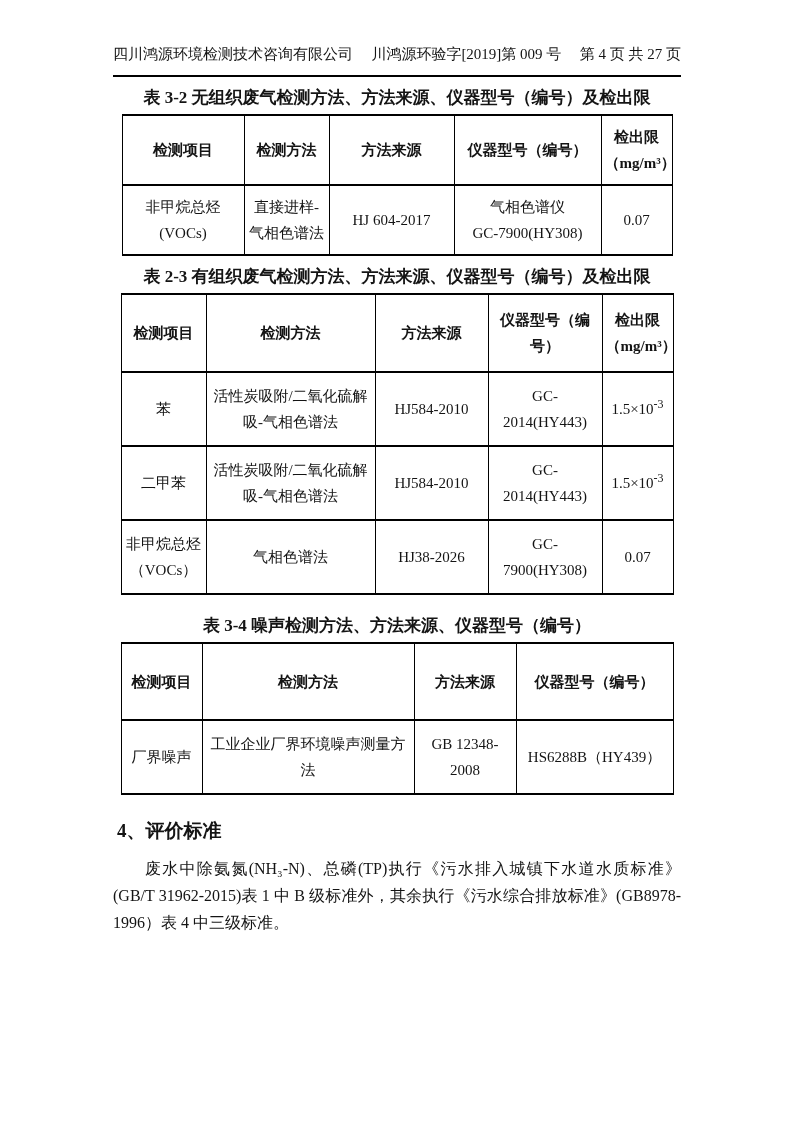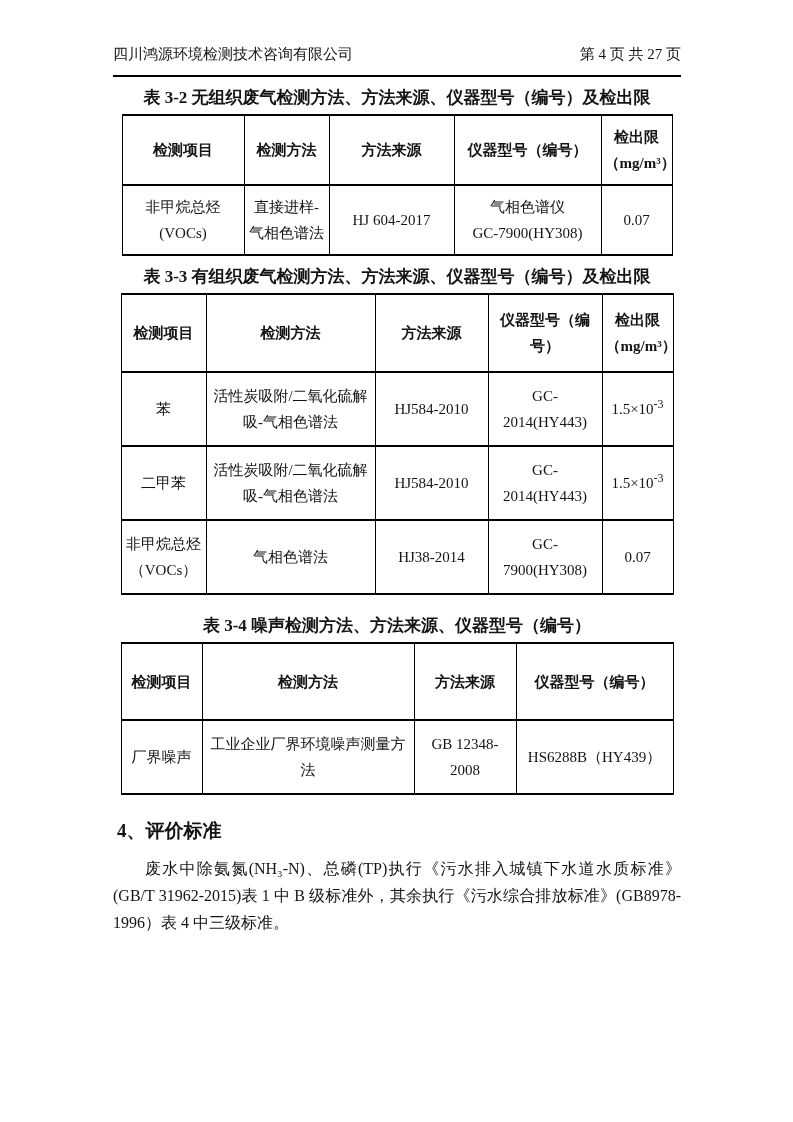--- a/index.html
+++ b/index.html
@@ -69,20 +69,21 @@
   }
 </style>
 </head>
 <body>
 
 <div class="page">
   <div class="content">
 
     <div class="page-header">
       <span>四川鸿源环境检测技术咨询有限公司</span>
+      <span>川鸿源环验字[2019]第 009 号</span>
       <span>第 4 页 共 27 页</span>
     </div>
 
     <div class="table-title">表 3-2 无组织废气检测方法、方法来源、仪器型号（编号）及检出限</div>
 
     <table id="table-3-2">
       <colgroup>
         <col style="width:122px">
           <col style="width:85px">
           <col style="width:125px">
@@ -102,21 +103,21 @@
         <td>非甲烷总烃(VOCs)</td>
         <td>直接进样-气相色谱法</td>
         <td>HJ 604-2017</td>
         <td class="preline">气相色谱仪
 GC-7900(HY308)</td>
         <td><span>0.07</span><sup class="limit-sup"></sup></td>
       </tr>
     </tbody>
       </table>
 
-    <div class="table-title">表 3-3 有组织废气检测方法、方法来源、仪器型号（编号）及检出限</div>
+    <div class="table-title">表 2-3 有组织废气检测方法、方法来源、仪器型号（编号）及检出限</div>
 
     <table id="table-3-3">
       <colgroup>
         <col style="width:85px">
           <col style="width:169px">
           <col style="width:113px">
           <col style="width:114px">
           <col style="width:71px">
       </colgroup>
       <tbody>
@@ -138,21 +139,21 @@
       <tr>
         <td>二甲苯</td>
         <td>活性炭吸附/二氧化硫解吸-气相色谱法</td>
         <td>HJ584-2010</td>
         <td>GC-2014(HY443)</td>
         <td><span>1.5×10</span><sup class="limit-sup">-3</sup></td>
       </tr>
       <tr>
         <td>非甲烷总烃（VOCs）</td>
         <td>气相色谱法</td>
-        <td>HJ38-2014</td>
+        <td>HJ38-2026</td>
         <td>GC-7900(HY308)</td>
         <td><span>0.07</span><sup class="limit-sup"></sup></td>
       </tr>
     </tbody>
       </table>
 
     <div class="table-title t4">表 3-4 噪声检测方法、方法来源、仪器型号（编号）</div>
 
     <table id="table-3-4">
       <colgroup>

